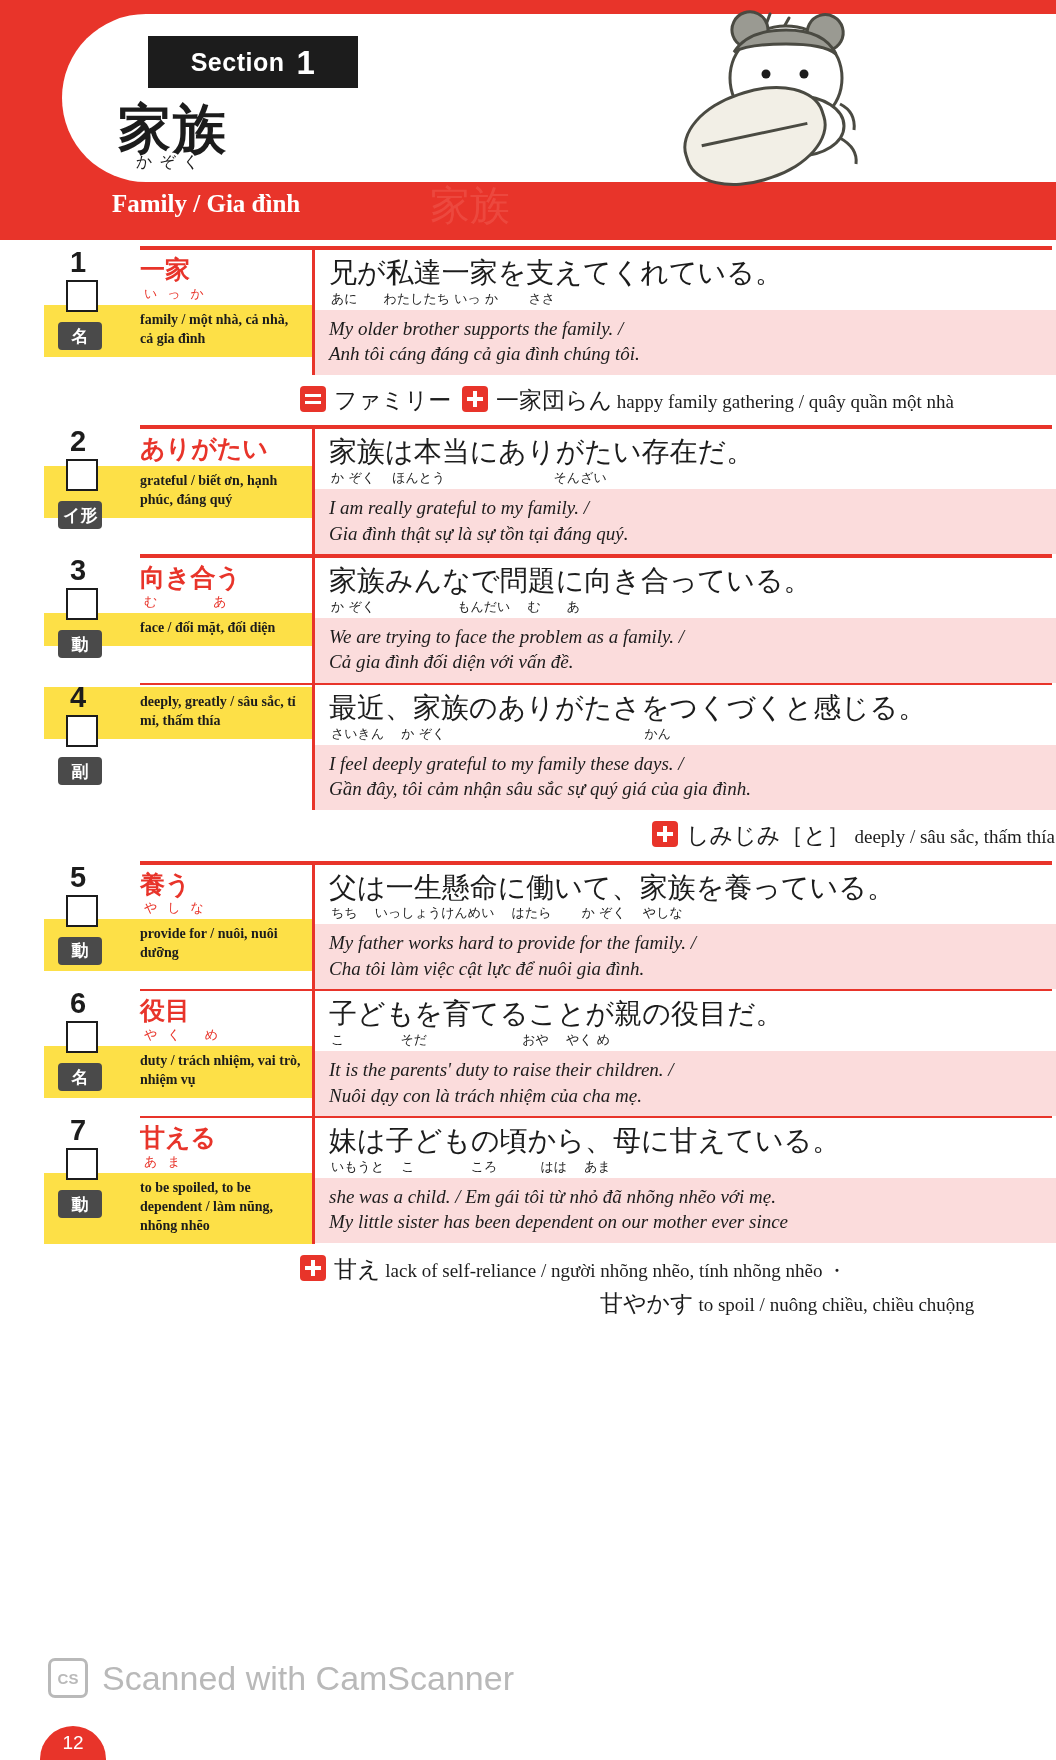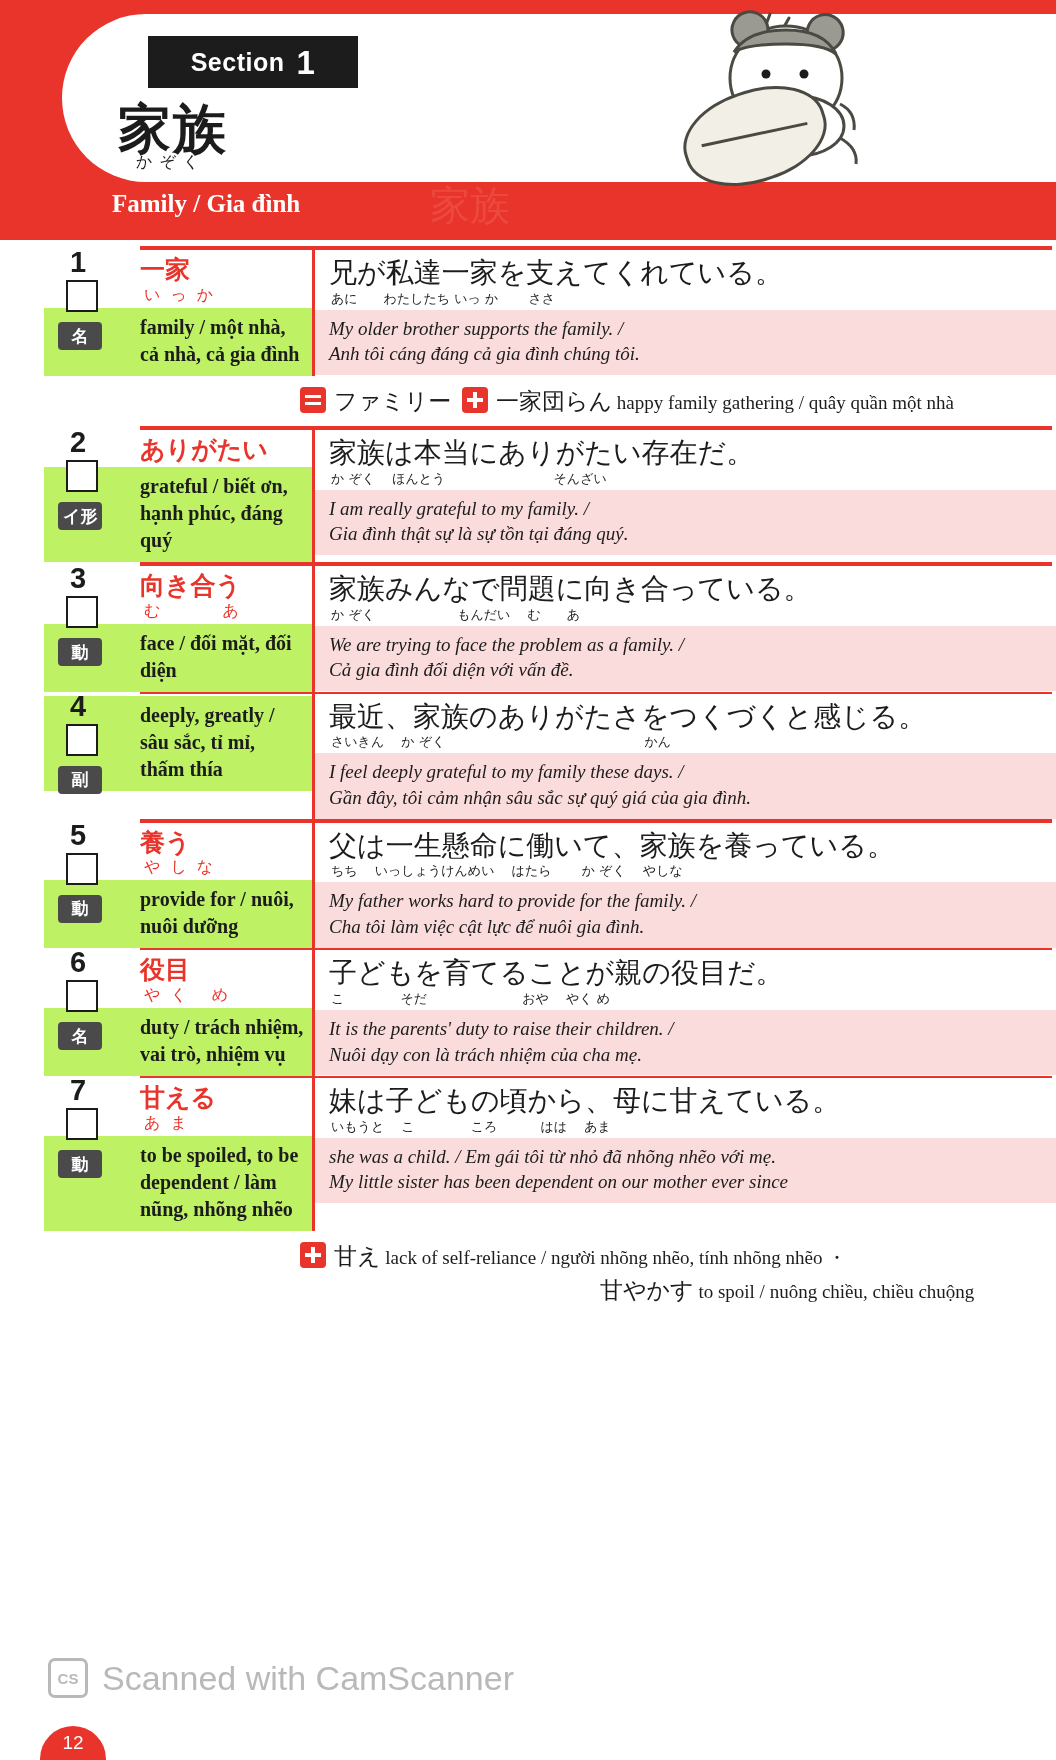--- a/index.html
+++ b/index.html
@@ -90,26 +90,26 @@
     font-family:"DejaVu Sans",sans-serif;
   }
 
   .word{
     padding:6px 0 0 96px;
     font-size:25px;font-weight:bold;color:#e8342a;
     font-family:"DejaVu Sans",sans-serif;line-height:1.15;
   }
   .word-furi{
     padding:0 0 2px 100px;
-    font-size:16px;color:#e8342a;letter-spacing:10px;
+    font-size:13px;color:#e8342a;letter-spacing:10px;
     font-family:"DejaVu Sans",sans-serif;
   }
   .meaning{
-    background:#bef264;padding:6px 8px 8px 96px;
-    font-size:20px;font-weight:bold;color:#1c1c1c;line-height:1.35;
+    background:#fde047;padding:6px 8px 8px 96px;
+    font-size:14px;font-weight:bold;color:#1c1c1c;line-height:1.35;
     font-family:"Liberation Serif",serif;
   }
 
   .jp{
     padding:6px 0 0 14px;
     font-size:28px;color:#1c1c1c;line-height:1.2;
     font-family:"DejaVu Sans",sans-serif;
   }
   .jp-furi{
     padding:0 0 2px 16px;height:18px;
@@ -292,20 +292,24 @@
         </div>
         <div class="rightcol">
           <div class="jp">最近、家族のありがたさをつくづくと感じる。</div>
           <div class="jp-furi">さいきん　 か ぞく　　　　　　　　　　　　　　　 かん</div>
           <div class="trans">
             <div>I feel deeply grateful to my family these days. /</div>
             <div>Gần đây, tôi cảm nhận sâu sắc sự quý giá của gia đình.</div>
           </div>
         </div>
       </div>
+      <div class="note">
+        <span class="sym plus"></span><span class="jpn">しみじみ［と］</span>
+        <span>deeply / sâu sắc, thấm thía</span>
+      </div>
     </div>
 
     <div class="entry">
       <div class="rule"></div>
       <div class="row">
         <div class="leftcol">
           <div class="idx">5</div>
           <div class="checkbox"></div>
           <div class="pos">動</div>
           <div class="word">養う</div>

